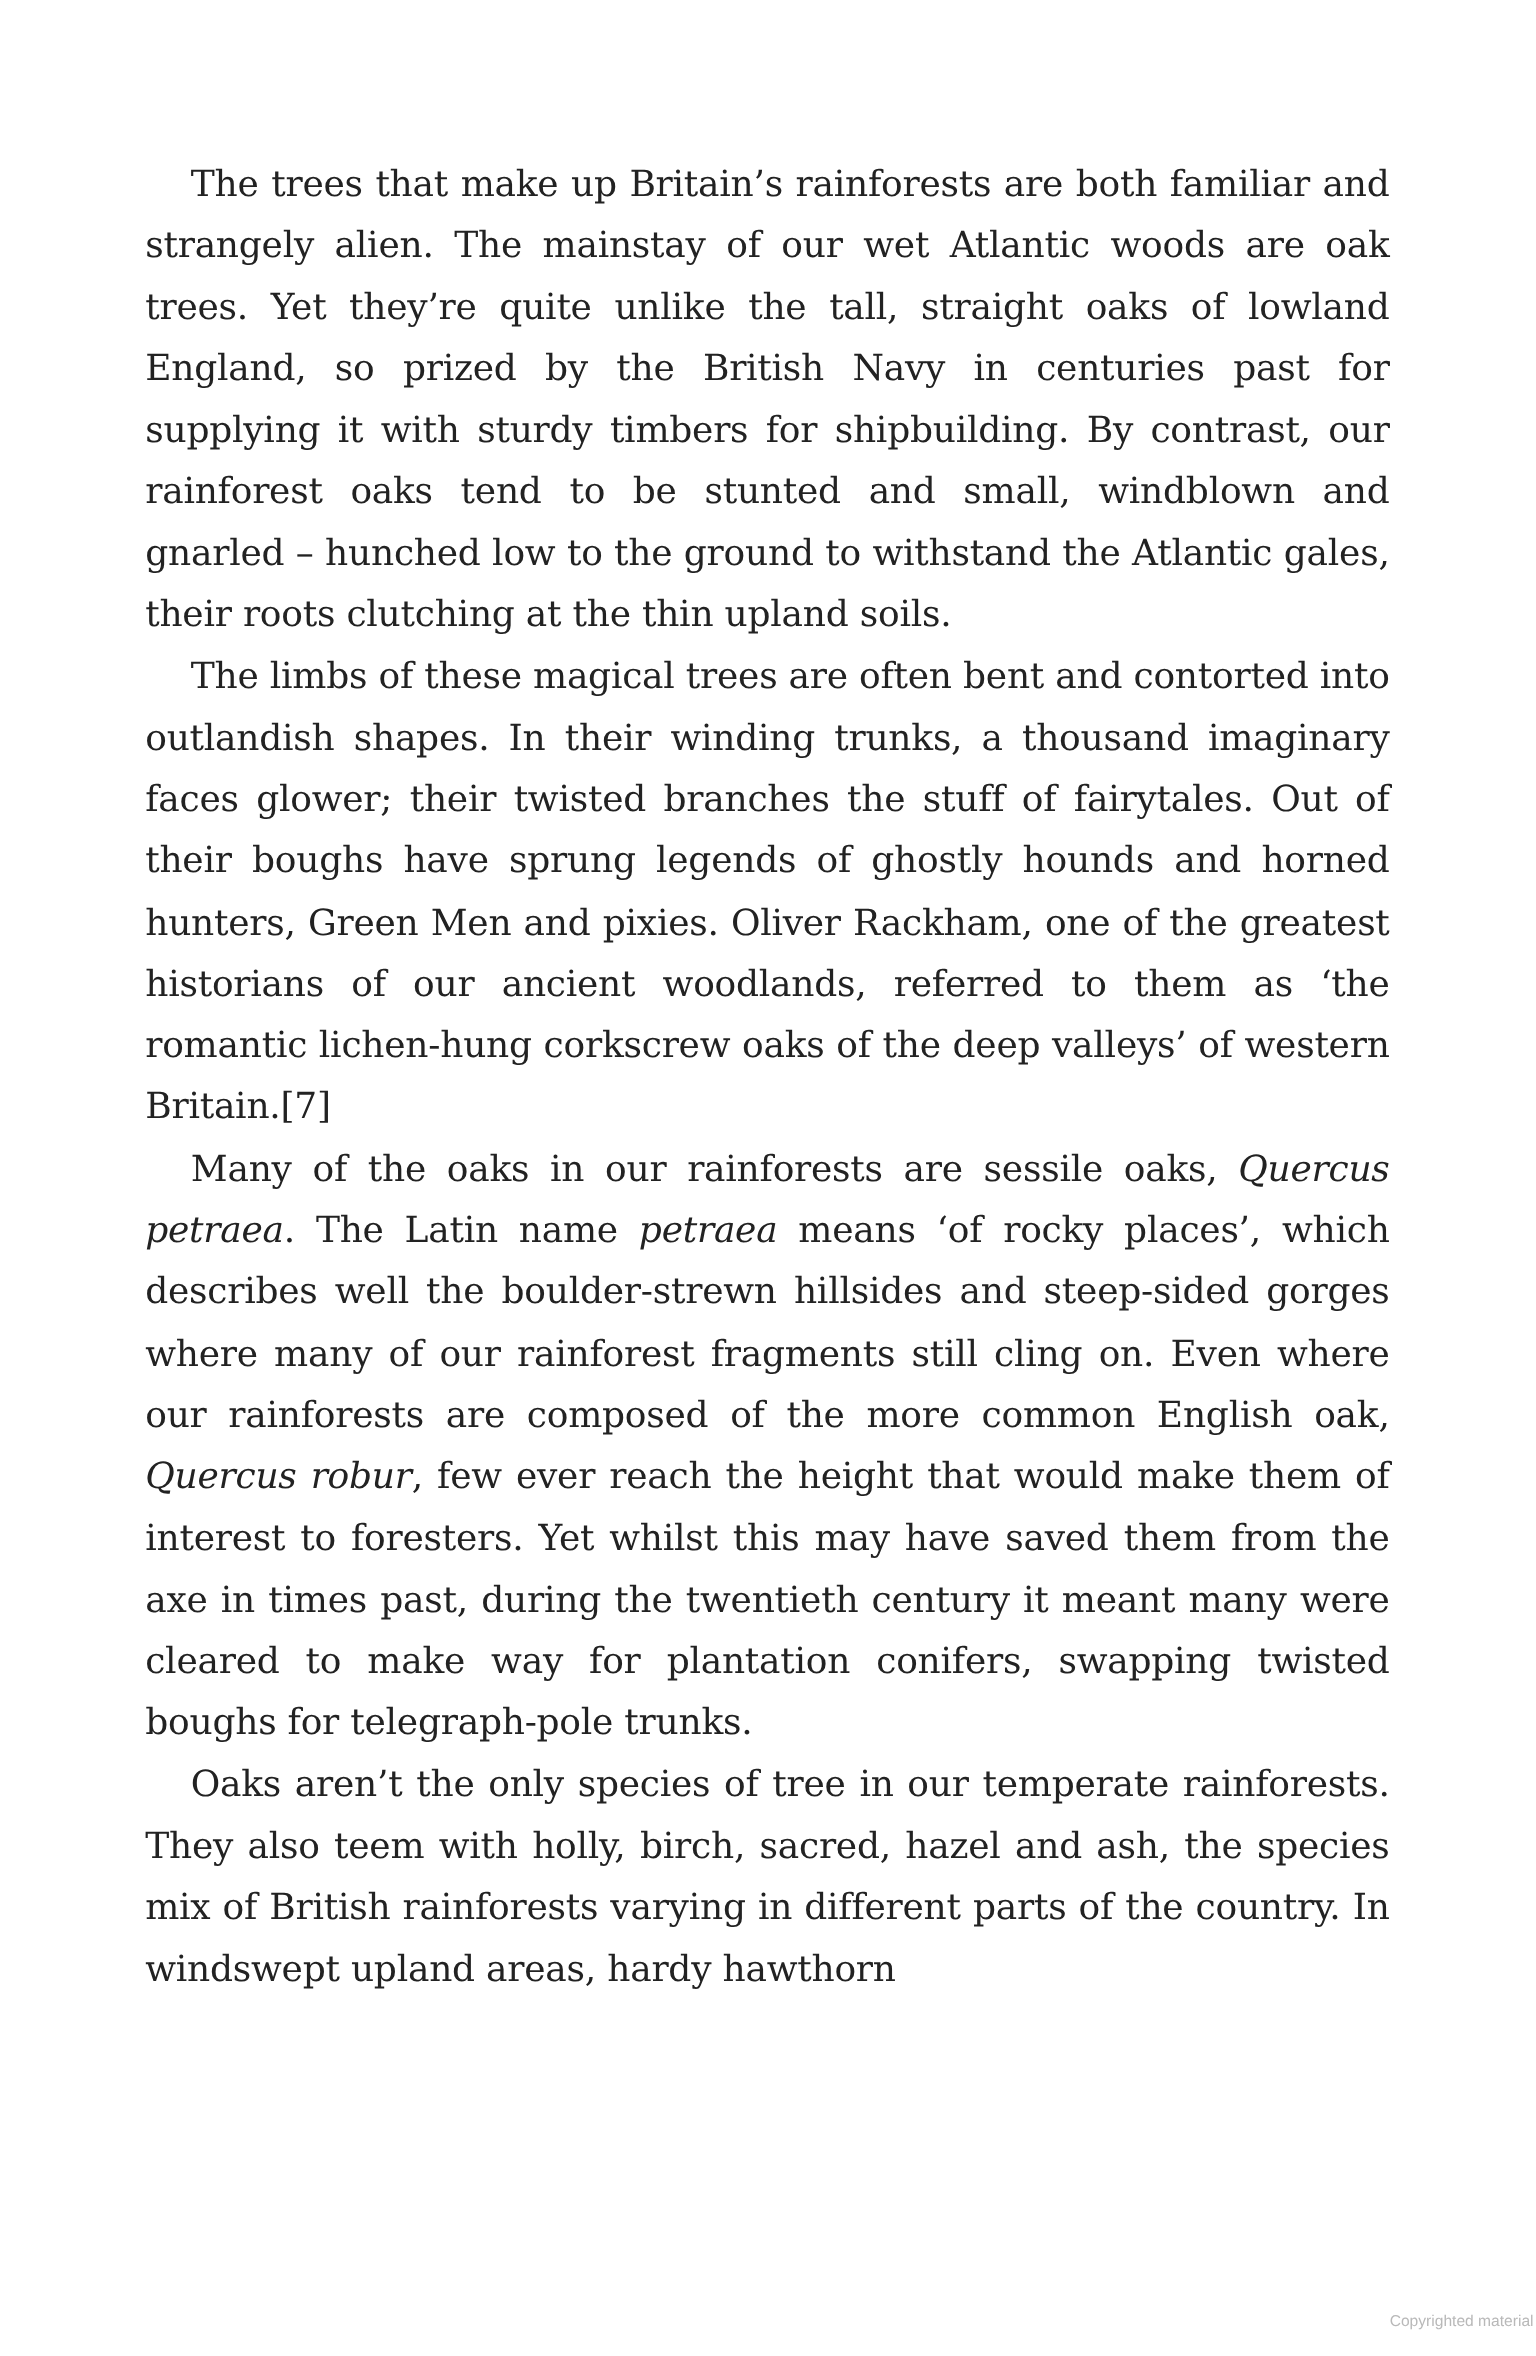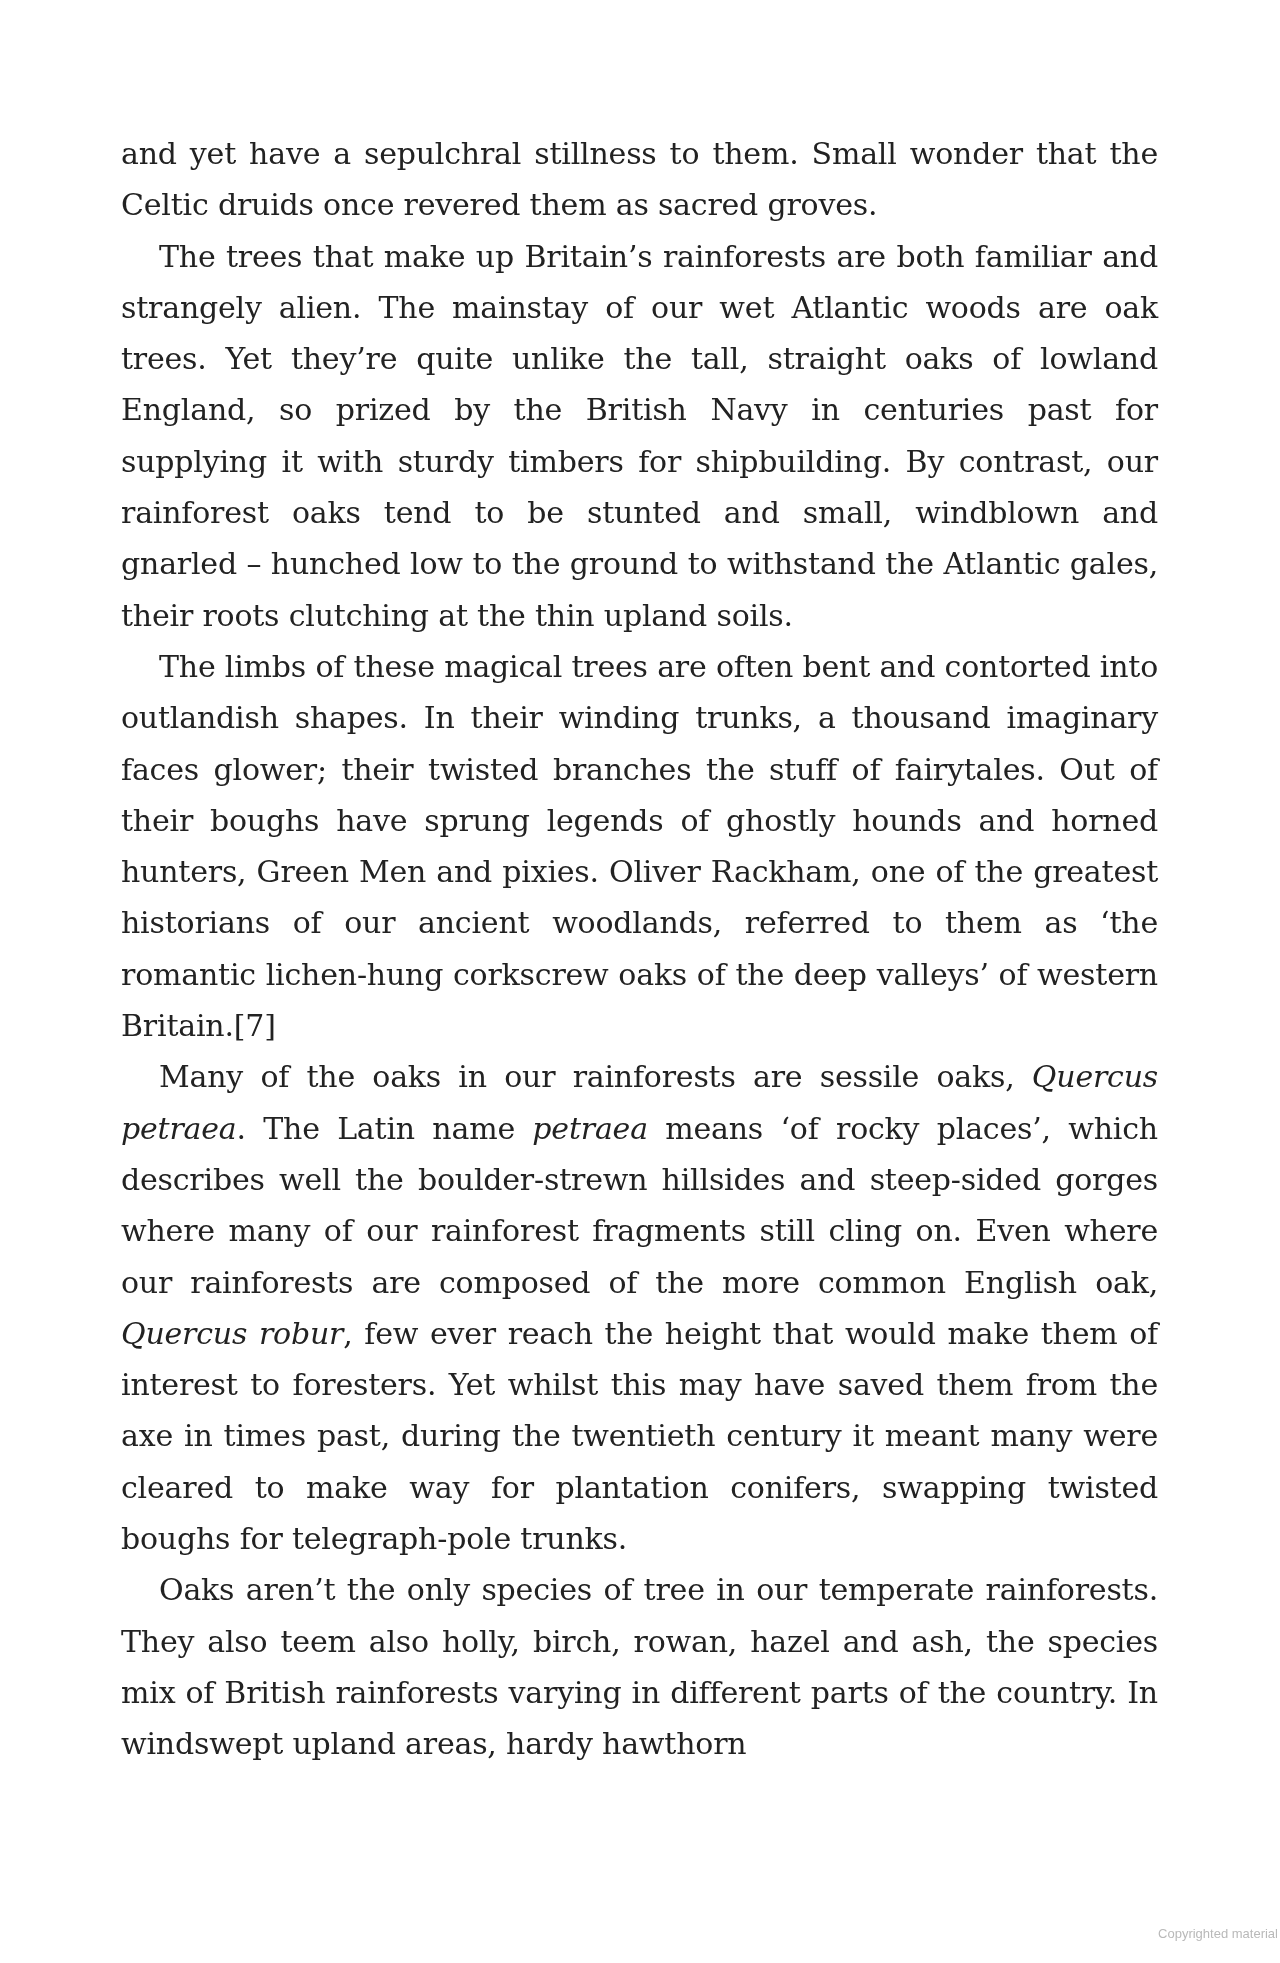--- a/index.html
+++ b/index.html
@@ -25,20 +25,19 @@
     top: 1926px;
     font-family: "Liberation Sans", sans-serif;
     font-size: 13px;
     color: #b9b9b9;
   }
 </style>
 </head>
 <body>
 
 <div class="page" id="page-body">
-    <p class="para first"><span>and yet have a sepulchral stillness to them. Small wonder that the Celtic druids once revered them as sacred groves.</span></p>
     <p class="para"><span>The trees that make up Britain’s rainforests are both familiar and strangely alien. The mainstay of our wet Atlantic woods are oak trees. Yet they’re quite unlike the tall, straight oaks of lowland England, so prized by the British Navy in centuries past for supplying it with sturdy timbers for shipbuilding. By contrast, our rainforest oaks tend to be stunted and small, windblown and gnarled – hunched low to the ground to withstand the Atlantic gales, their roots clutching at the thin upland soils.</span></p>
     <p class="para"><span>The limbs of these magical trees are often bent and contorted into outlandish shapes. In their winding trunks, a thousand imaginary faces glower; their twisted branches the stuff of fairytales. Out of their boughs have sprung legends of ghostly hounds and horned hunters, Green Men and pixies. Oliver Rackham, one of the greatest historians of our ancient woodlands, referred to them as ‘the romantic lichen-hung corkscrew oaks of the deep valleys’ of western Britain.[7]</span></p>
     <p class="para"><span>Many of the oaks in our rainforests are sessile oaks, </span><em>Quercus petraea</em><span>. The Latin name </span><em>petraea</em><span> means ‘of rocky places’, which describes well the boulder-strewn hillsides and steep-sided gorges where many of our rainforest fragments still cling on. Even where our rainforests are composed of the more common English oak, </span><em>Quercus robur</em><span>, few ever reach the height that would make them of interest to foresters. Yet whilst this may have saved them from the axe in times past, during the twentieth century it meant many were cleared to make way for plantation conifers, swapping twisted boughs for telegraph-pole trunks.</span></p>
-    <p class="para"><span>Oaks aren’t the only species of tree in our temperate rainforests. They also teem also holly, birch, rowan, hazel and ash, the species mix of British rainforests varying in different parts of the country. In windswept upland areas, hardy hawthorn</span></p>
+    <p class="para"><span>Oaks aren’t the only species of tree in our temperate rainforests. They also teem with holly, birch, sacred, hazel and ash, the species mix of British rainforests varying in different parts of the country. In windswept upland areas, hardy hawthorn</span></p>
   </div>
 
 <div class="footer">Copyrighted material</div>
 
 </body></html>

